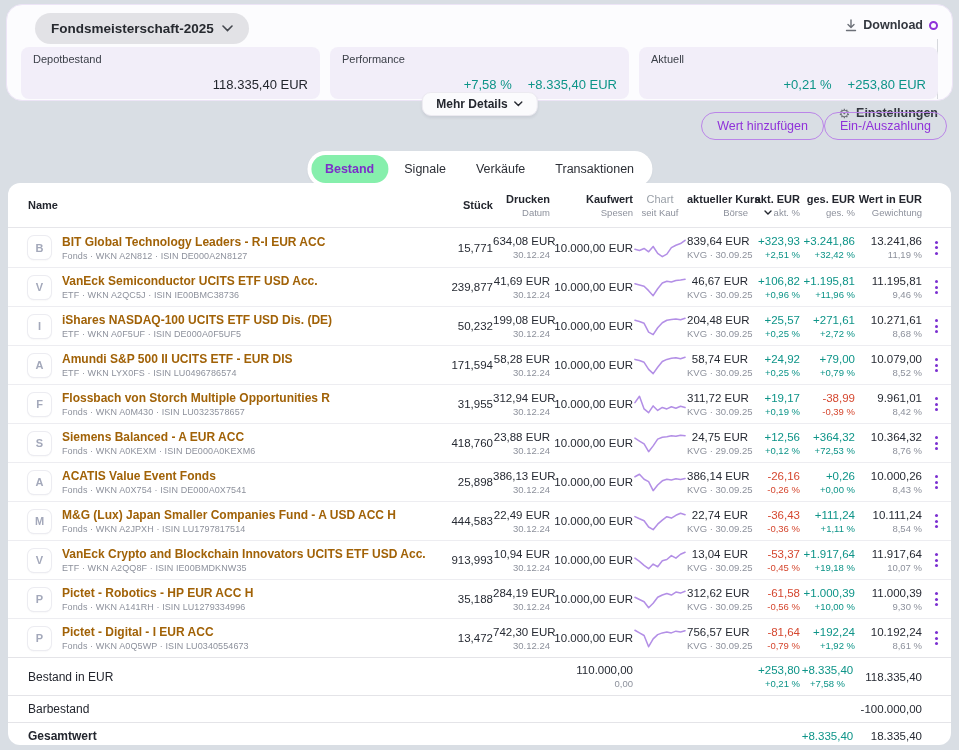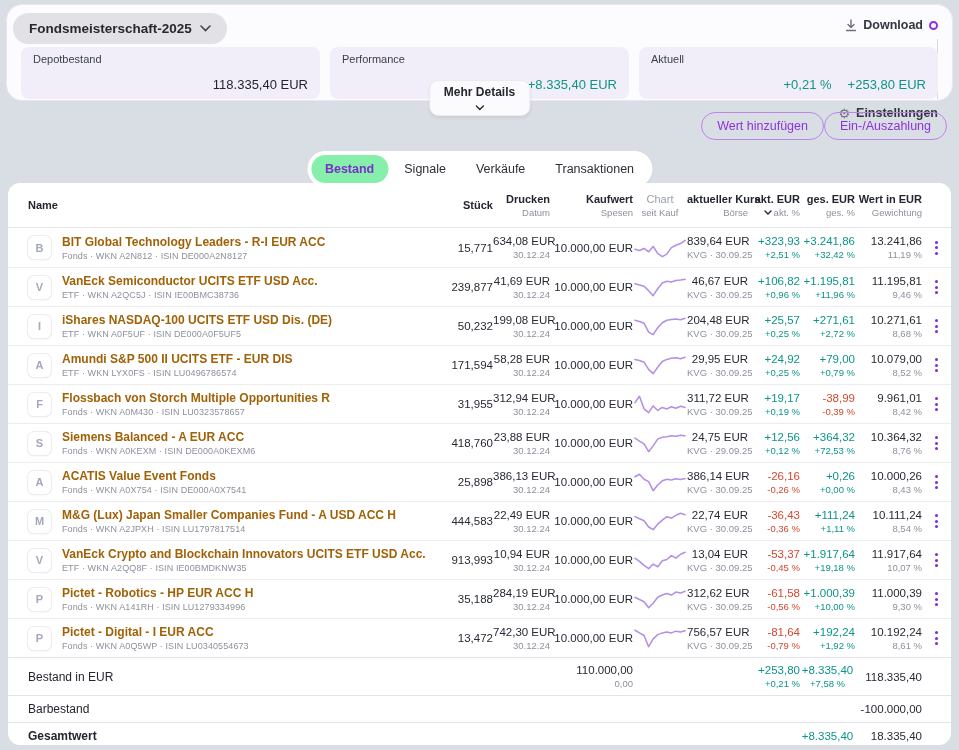--- a/index.html
+++ b/index.html
@@ -6,40 +6,40 @@
   body {
     width:959px; height:750px; position:relative; overflow:hidden;
     background:#d9dee4; font-family:"Liberation Sans", sans-serif; color:#24272f;
   }
   
   .header-card {
     position:absolute; left:6px; top:4px; width:947px; height:97px;
     background:#fcfcfe; border:1px solid #ece4f6; border-radius:16px;
   }
   .portfolio-pill {
-    position:absolute; left:6px; top:8px; display:flex; align-items:center; gap:8px;
+    position:absolute; left:28px; top:8px; display:flex; align-items:center; gap:8px;
     background:#e2e2e6; border-radius:18px; padding:8px 16px; cursor:pointer;
     font-size:13.5px; font-weight:700; color:#26292f;
   }
   .toolbar { position:absolute; right:14px; top:13px; display:flex; align-items:flex-end; gap:7px;flex-direction:column; }
   .tool { display:flex; align-items:center; gap:6px; font-size:12.5px; font-weight:700; color:#33373f; cursor:pointer; }
   .tool svg { display:block; }
   .sep { width:1px; height:16px; background:#d6d8dd; }
   .obadge { width:9px; height:9px; border:2.5px solid #8f32d9; border-radius:50%; display:inline-block; }
   .gear { font-size:13px; color:#6c7078; line-height:1; font-family:"DejaVu Sans", sans-serif; }
   .stats { position:absolute; left:14px; right:14px; top:42px; display:flex; gap:10px; }
   .stat-card { flex:1; background:#f2eef9; border-radius:8px; height:52px; padding:6px 12px; position:relative; }
   .stat-label { font-size:11px; color:#3c4049; }
   .stat-value { position:absolute; right:12px; bottom:7px; font-size:13px; color:#23262e; display:flex; gap:16px; }
   .teal { color:#0d9488 !important; }
   .red { color:#d5472f !important; }
   .mehr-details {
-    position:absolute; left:50%; transform:translateX(-50%); top:80px; z-index:5;
+    position:absolute; left:50%; transform:translateX(-50%); top:92px; z-index:5;
     background:#fbfbfd; border:1px solid #eceaf1; border-radius:9px; box-shadow:0 2px 3px rgba(40,40,60,.08);
-    padding:4px 14px; font-size:12px; font-weight:700; display:flex; align-items:center; gap:6px; cursor:pointer;flex-direction:column;
+    padding:4px 14px; font-size:12px; font-weight:700; display:flex; align-items:center; gap:6px; cursor:pointer;
   }
   
   .actions { position:absolute; top:112px; right:12px; display:flex; }
   .action-btn {
     border:1.5px solid #bb85e8; color:#8f32d9; background:transparent; border-radius:16px;
     padding:6px 15px; font-size:12.5px; font-weight:400; font-family:inherit; cursor:pointer;
   }
   .tabs {
     position:absolute; top:151px; left:50%; transform:translateX(-50%);
     background:#fff; border-radius:20px; padding:4px; display:flex; gap:2px; box-shadow:0 1px 2px rgba(40,40,60,.05);
@@ -326,21 +326,21 @@
         </div>
         <div class="cell">
           <div class="main">10.000,00 EUR</div>
         </div>
         <div class="cell chart-cell">
           <svg width="56" height="24" viewBox="0 0 56 24">
             <polyline points="2.0,6.2 6.7,7.3 11.5,9.2 16.2,16.6 20.9,21.0 25.6,14.3 30.4,8.4 35.1,6.2 39.8,5.1 44.5,4.4 49.3,5.5 54.0,4.0" fill="none" stroke="#b38fe6" stroke-width="1.6" stroke-linejoin="round" stroke-linecap="round"></polyline>
           </svg>
         </div>
         <div class="cell">
-          <div class="main">29,95 EUR</div>
+          <div class="main">58,74 EUR</div>
           <span class="sub">KVG · 30.09.25</span>
         </div>
         <div class="cell">
           <div class="main teal">+24,92</div>
           <span class="sub teal">+0,25 %</span>
         </div>
         <div class="cell">
           <div class="main teal">+79,00</div>
           <span class="sub teal">+0,79 %</span>
         </div>

